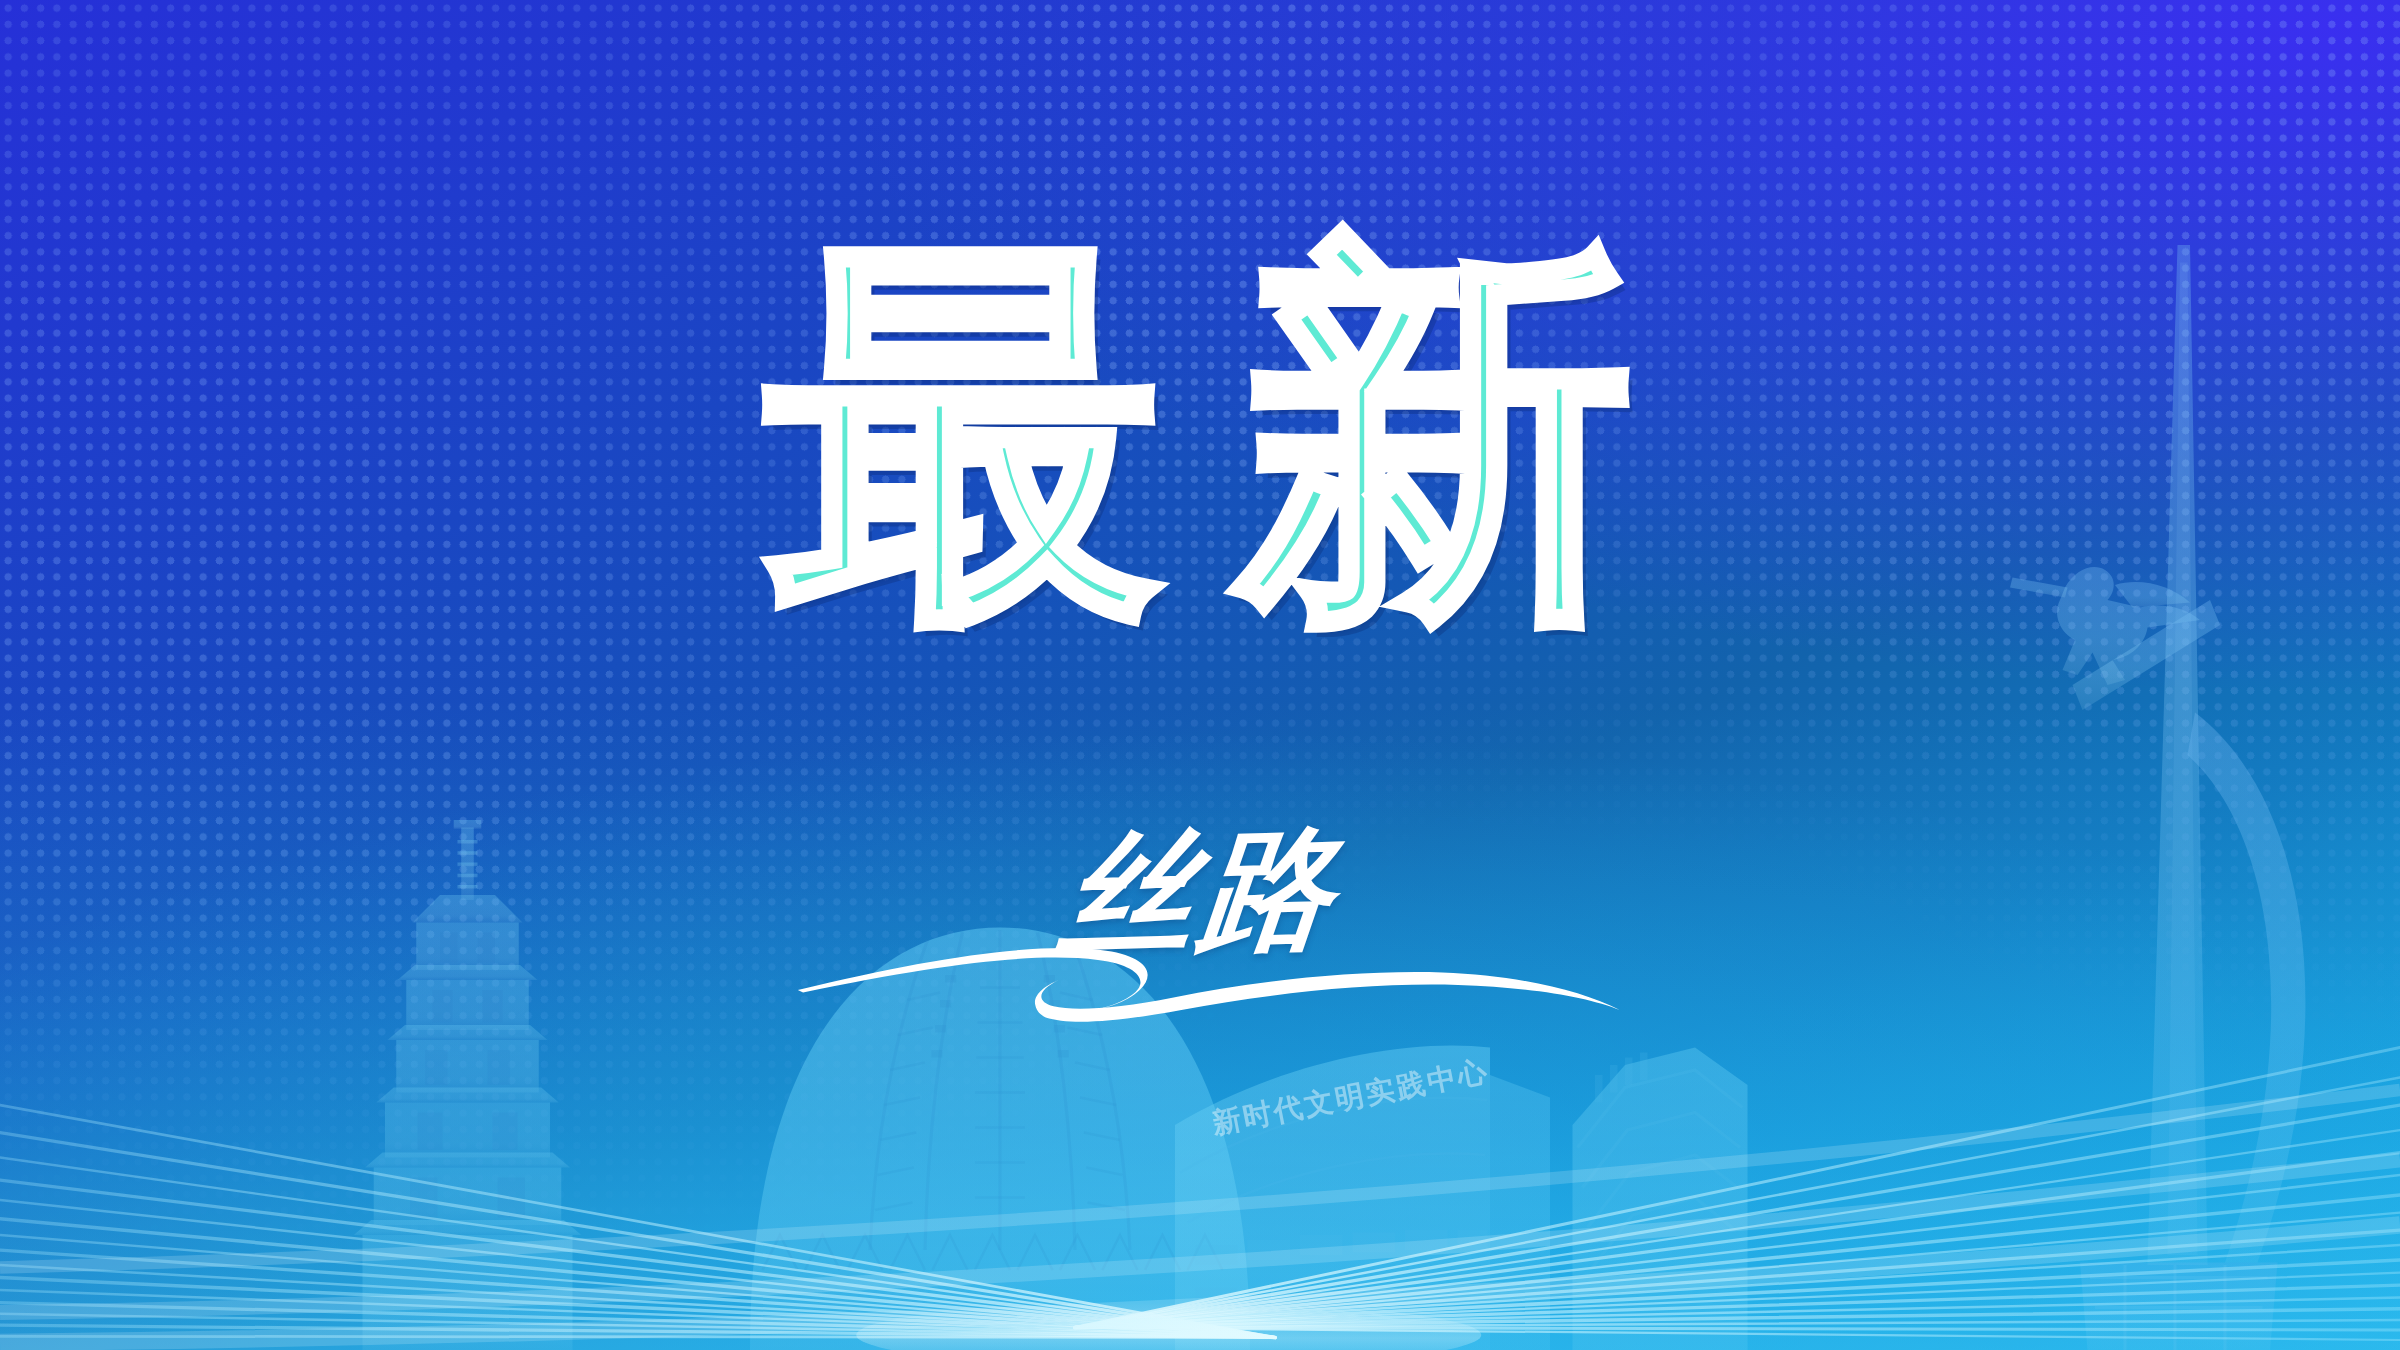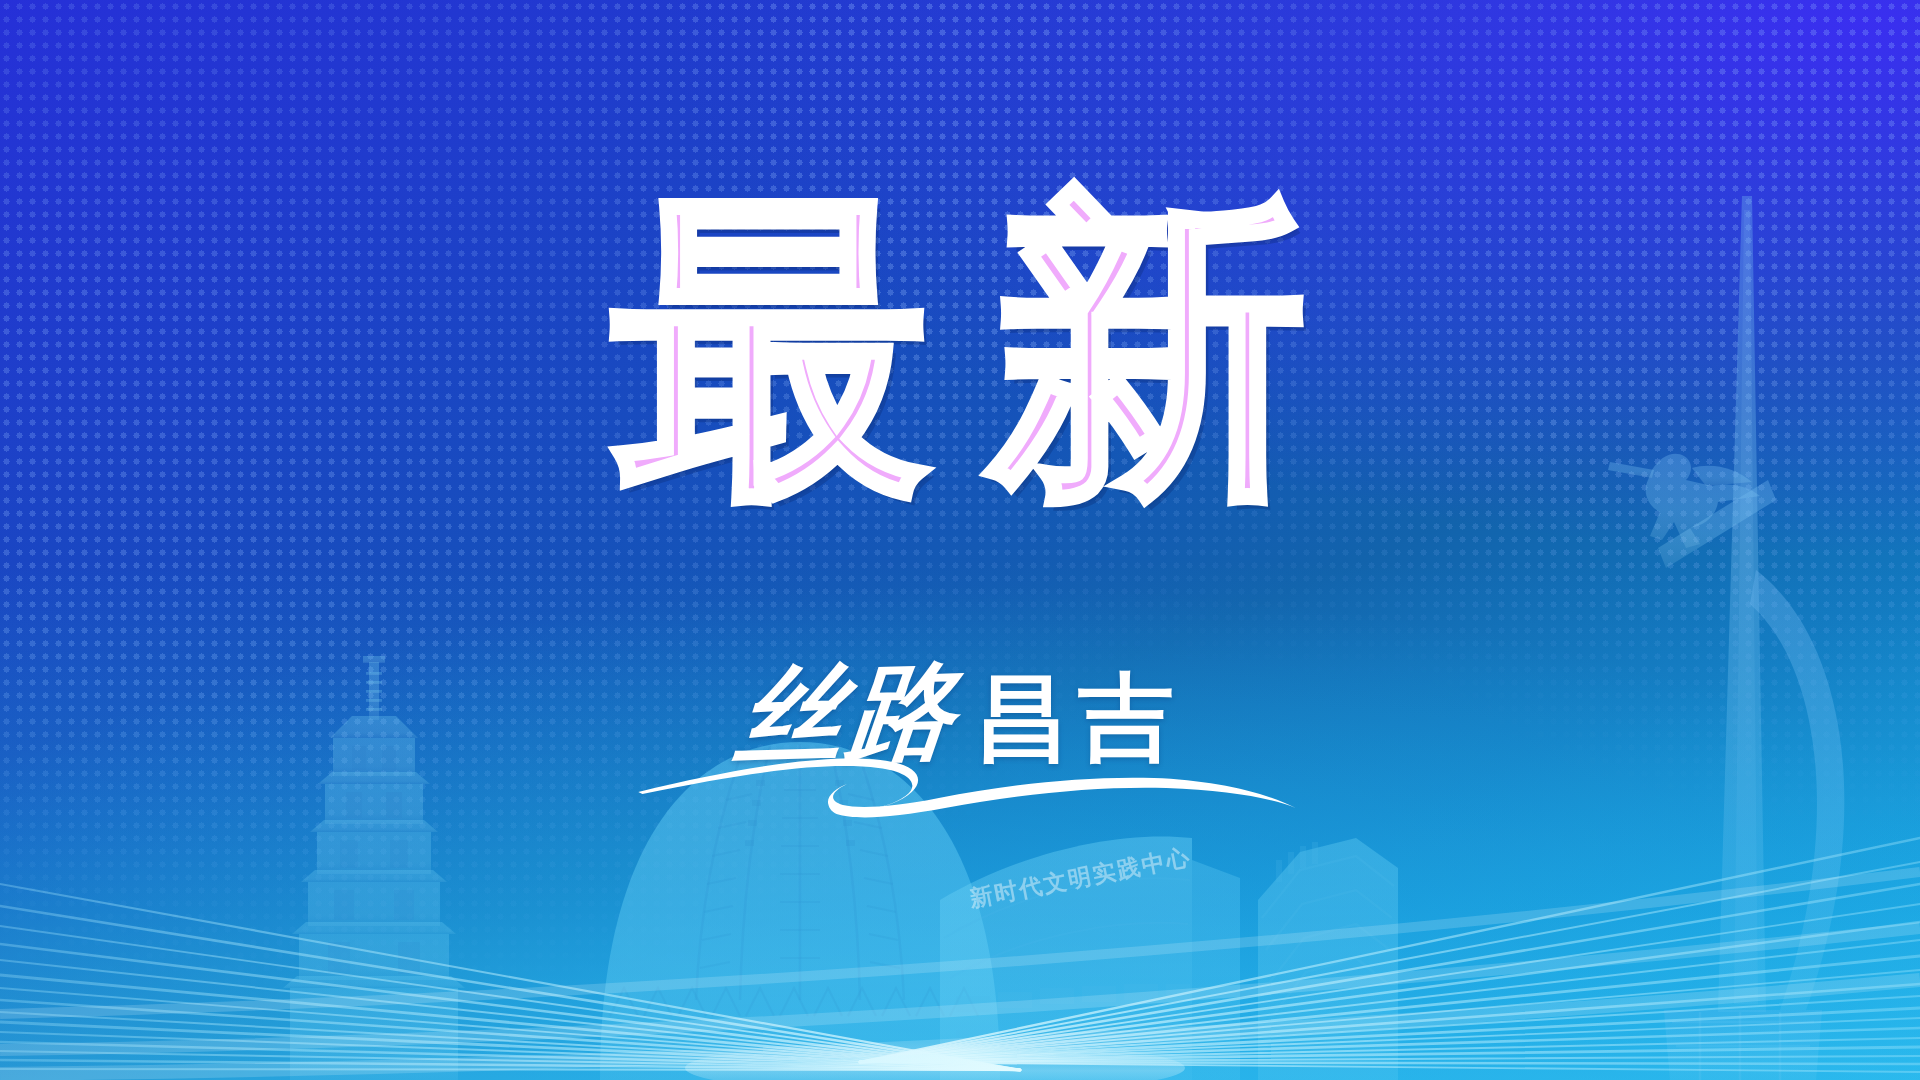--- a/index.html
+++ b/index.html
@@ -84,21 +84,21 @@
   
   .headline-wrap {
     position: absolute;
     left: 0;
     right: 0;
     top: 188px;
     text-align: center;
   }
   .headline {
     display: inline-block;
-    color: #f0abfc;
+    color: #5eead4;
     font-size: 320px;
     line-height: 1;
     font-weight: 700;
     letter-spacing: 56px;
     text-indent: 56px;
     font-family: "DejaVu Sans", "Liberation Sans", sans-serif;
     text-shadow:
        6px 7px 0 rgba(10,40,110,0.30),
        3px 4px 2px rgba(10,40,110,0.22);
     -webkit-text-stroke: 7px #ffffff;
@@ -417,21 +417,20 @@
 
   <div class="bldg-sign">新时代文明实践中心</div>
 
   <div class="headline-wrap">
     <div class="headline">最新</div>
   </div>
 
   <div class="logo-wrap">
     <div class="logo-row">
       <span class="logo-script">丝路</span>
-      <span class="logo-block">昌吉</span>
     </div>
     <div class="logo-swoosh">
       <svg viewBox="0 0 640 62" preserveAspectRatio="none" xmlns="http://www.w3.org/2000/svg">
 
         <path d="M10 36 C120 12 190 4 236 10 C268 14 276 28 262 38 C252 46 236 50 222 52
                  C240 50 258 44 268 34 C282 20 272 6 238 2 C188 -4 108 8 6 34 Z" fill="#ffffff"></path>
 
         <path d="M196 56 C214 62 248 60 300 50 C372 36 446 28 512 30 C570 32 612 40 636 50
                  C606 34 556 22 500 20 C434 18 362 26 294 40 C250 49 218 51 202 47
                  C188 43 190 34 206 26 C196 30 186 38 188 46 C189 51 192 54 196 56 Z" fill="#ffffff"></path>

